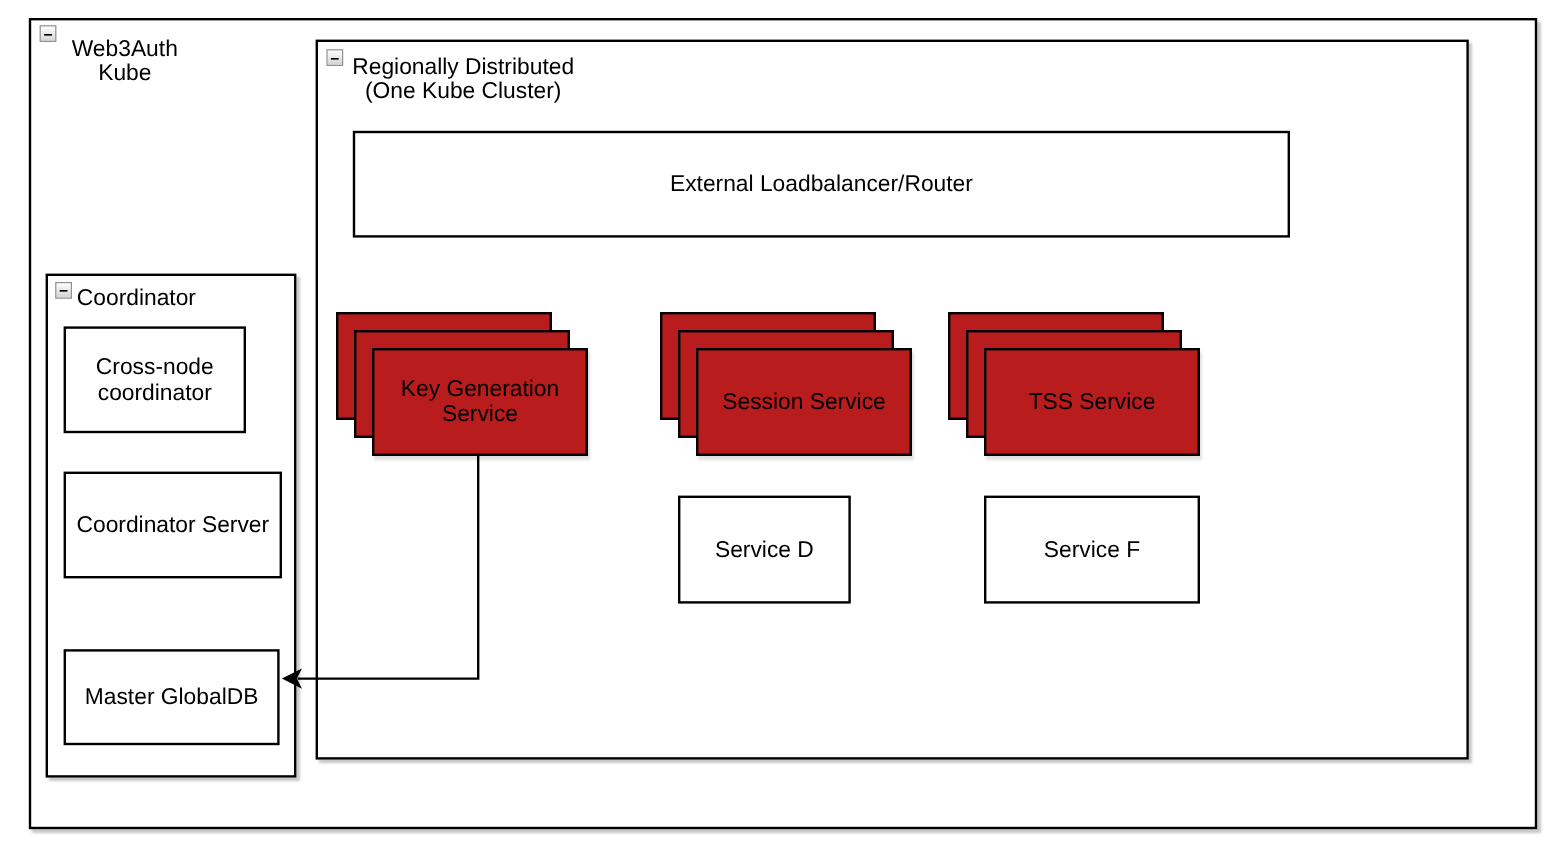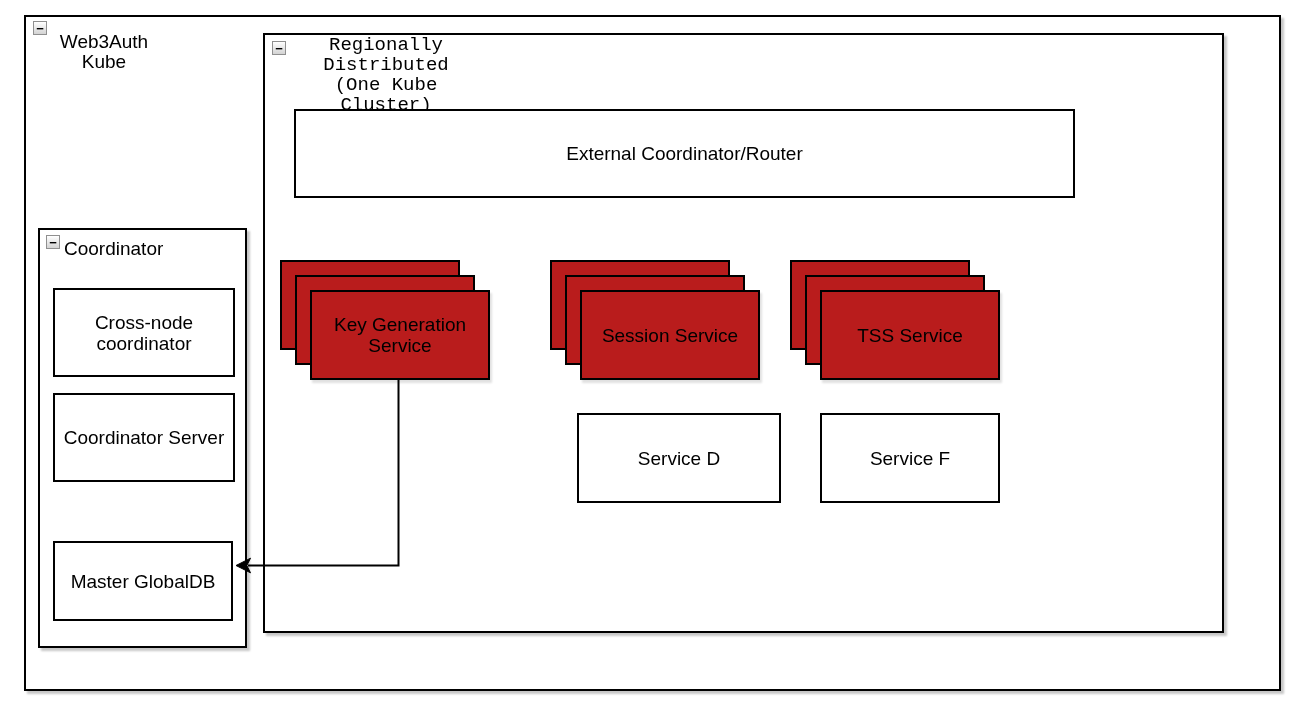--- a/index.html
+++ b/index.html
@@ -80,41 +80,41 @@
 
   <div class="shape shadowed" style="left:24px; top:15px; width:1257px; height:676px;">
     <div class="collapse-btn" style="left:7px; top:4px;">−</div>
     <div class="container-label centered-label" style="left:28px; top:15px; width:100px;">Web3Auth
 Kube</div>
 
     <div class="shape shadowed" style="left:12px; top:211px; width:209px; height:420px;">
       <div class="collapse-btn" style="left:6px; top:5px;">−</div>
       <div class="container-label" style="left:24px; top:9px;">Coordinator</div>
 
-      <div class="shape" style="left:13px; top:58px; width:182px; height:89px;">
+      <div class="shape" style="left:13px; top:42px; width:152px; height:89px;">
         <div class="box-label-center">Cross-node
 coordinator</div>
       </div>
 
       <div class="shape" style="left:13px; top:163px; width:182px; height:89px;padding-left:35px;">
         <div class="box-label-center">Coordinator Server</div>
       </div>
 
       <div class="shape" style="left:13px; top:311px; width:180px; height:80px;">
         <div class="box-label-center">Master GlobalDB</div>
       </div>
     </div>
 
     <div class="shape shadowed" style="left:237px; top:16px; width:961px; height:600px;">
       <div class="collapse-btn" style="left:7px; top:6px;">−</div>
-      <div class="container-label centered-label" style="left:26px; top:0; width:190px;font-family:Liberation Mono, monospace;">Regionally Distributed
+      <div class="container-label centered-label" style="left:26px; top:12px; width:190px;">Regionally Distributed
 (One Kube Cluster)</div>
 
       <div class="shape" style="left:29px; top:74px; width:781px; height:89px;">
-        <div class="box-label-center">External Coordinator/Router</div>
+        <div class="box-label-center">External Loadbalancer/Router</div>
       </div>
 
       <div class="stack" style="left:15px; top:225px; width:210px; height:120px;">
         <div class="layer" style="left:0; top:0;"></div>
         <div class="layer" style="left:15px; top:15px;"></div>
         <div class="layer soft-shadow" style="left:30px; top:30px;">
           <div class="box-label-center">Key Generation
 Service</div>
         </div>
       </div>
@@ -128,21 +128,21 @@
       </div>
 
       <div class="stack" style="left:525px; top:225px; width:210px; height:104px;">
         <div class="layer" style="left:0; top:0;"></div>
         <div class="layer" style="left:15px; top:15px;"></div>
         <div class="layer soft-shadow" style="left:30px; top:30px;">
           <div class="box-label-center">TSS Service</div>
         </div>
       </div>
 
-      <div class="shape" style="left:312px; top:378px; width:204px; height:90px;">
+      <div class="shape" style="left:300px; top:378px; width:144px; height:90px;">
         <div class="box-label-center">Service D</div>
       </div>
 
       <div class="shape" style="left:555px; top:378px; width:180px; height:90px;padding-left:17px;">
         <div class="box-label-center">Service F</div>
       </div>
     </div>
   </div>
 
   <svg class="arrow-overlay" width="1302" height="708" viewBox="0 0 1302 708">

